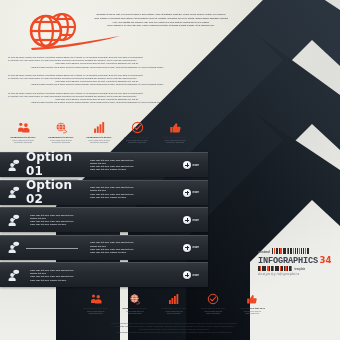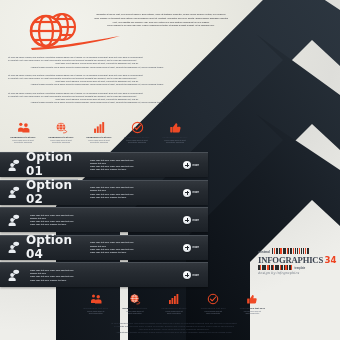--- a/index.html
+++ b/index.html
@@ -95,21 +95,21 @@
     padding-bottom:.5px;
   }
   .bars{display:flex;align-items:flex-end;height:6px;gap:.6px;}
   .bars i{display:block;width:1px;height:100%;background:#2b2b2b;}
   .bars i.r{background:#ee4422;}
   .bars i.w2{width:1.8px;}
   .bars i.w3{width:2.6px;}
   .brand .row2{display:flex;align-items:baseline;margin-top:.6px;}
   .brand .big{
     font-size:8.6px;font-weight:bold;color:#3b4350;letter-spacing:-.15px;
-    font-family:Liberation Serif, serif;
+    font-family:Liberation Mono, monospace;
   }
   .brand .num{
     font-size:8.6px;font-weight:bold;color:#ee4422;margin-left:1.5px;
     font-family:"DejaVu Sans", sans-serif;
   }
   .brand .row3{display:flex;align-items:flex-end;gap:2px;margin-top:.8px;}
   .brand .tmpl{font-size:2.6px;color:#5a626d;font-weight:bold;}
   .brand .sign{
     margin-top:1.5px;font-family:"DejaVu Serif", serif;font-style:italic;
     font-size:3.4px;color:#6f7782;letter-spacing:.1px;
@@ -414,21 +414,20 @@
     <div class="opt">
       <div class="pic">
         <svg width="13" height="13" viewBox="0 0 24 24" fill="#e9edf1" xmlns="http://www.w3.org/2000/svg">
           <circle cx="9.5" cy="11" r="3.6"></circle>
             <path d="M3 22v-2.6c0-2.6 2.9-4.4 6.5-4.4s6.5 1.8 6.5 4.4V22z"></path>
           <ellipse cx="17" cy="5.2" rx="5.4" ry="4"></ellipse>
             <path d="M13.6 8.6l-1.4 3 3.4-1.6z"></path>
         </svg>
       </div>
       <div class="title-wrap">
-        <div class="title">Option 04</div>
         <div class="rule"></div>
       </div>
       <div class="body">
         <span>Place your text here. Place your own text here</span>
         <span>Sample text here</span>
         <span>Place your text here. Place your own text here</span>
         <span>Place your text here. Sample text here.</span>
       </div>
       <div class="more">
         <div class="circ"></div>

